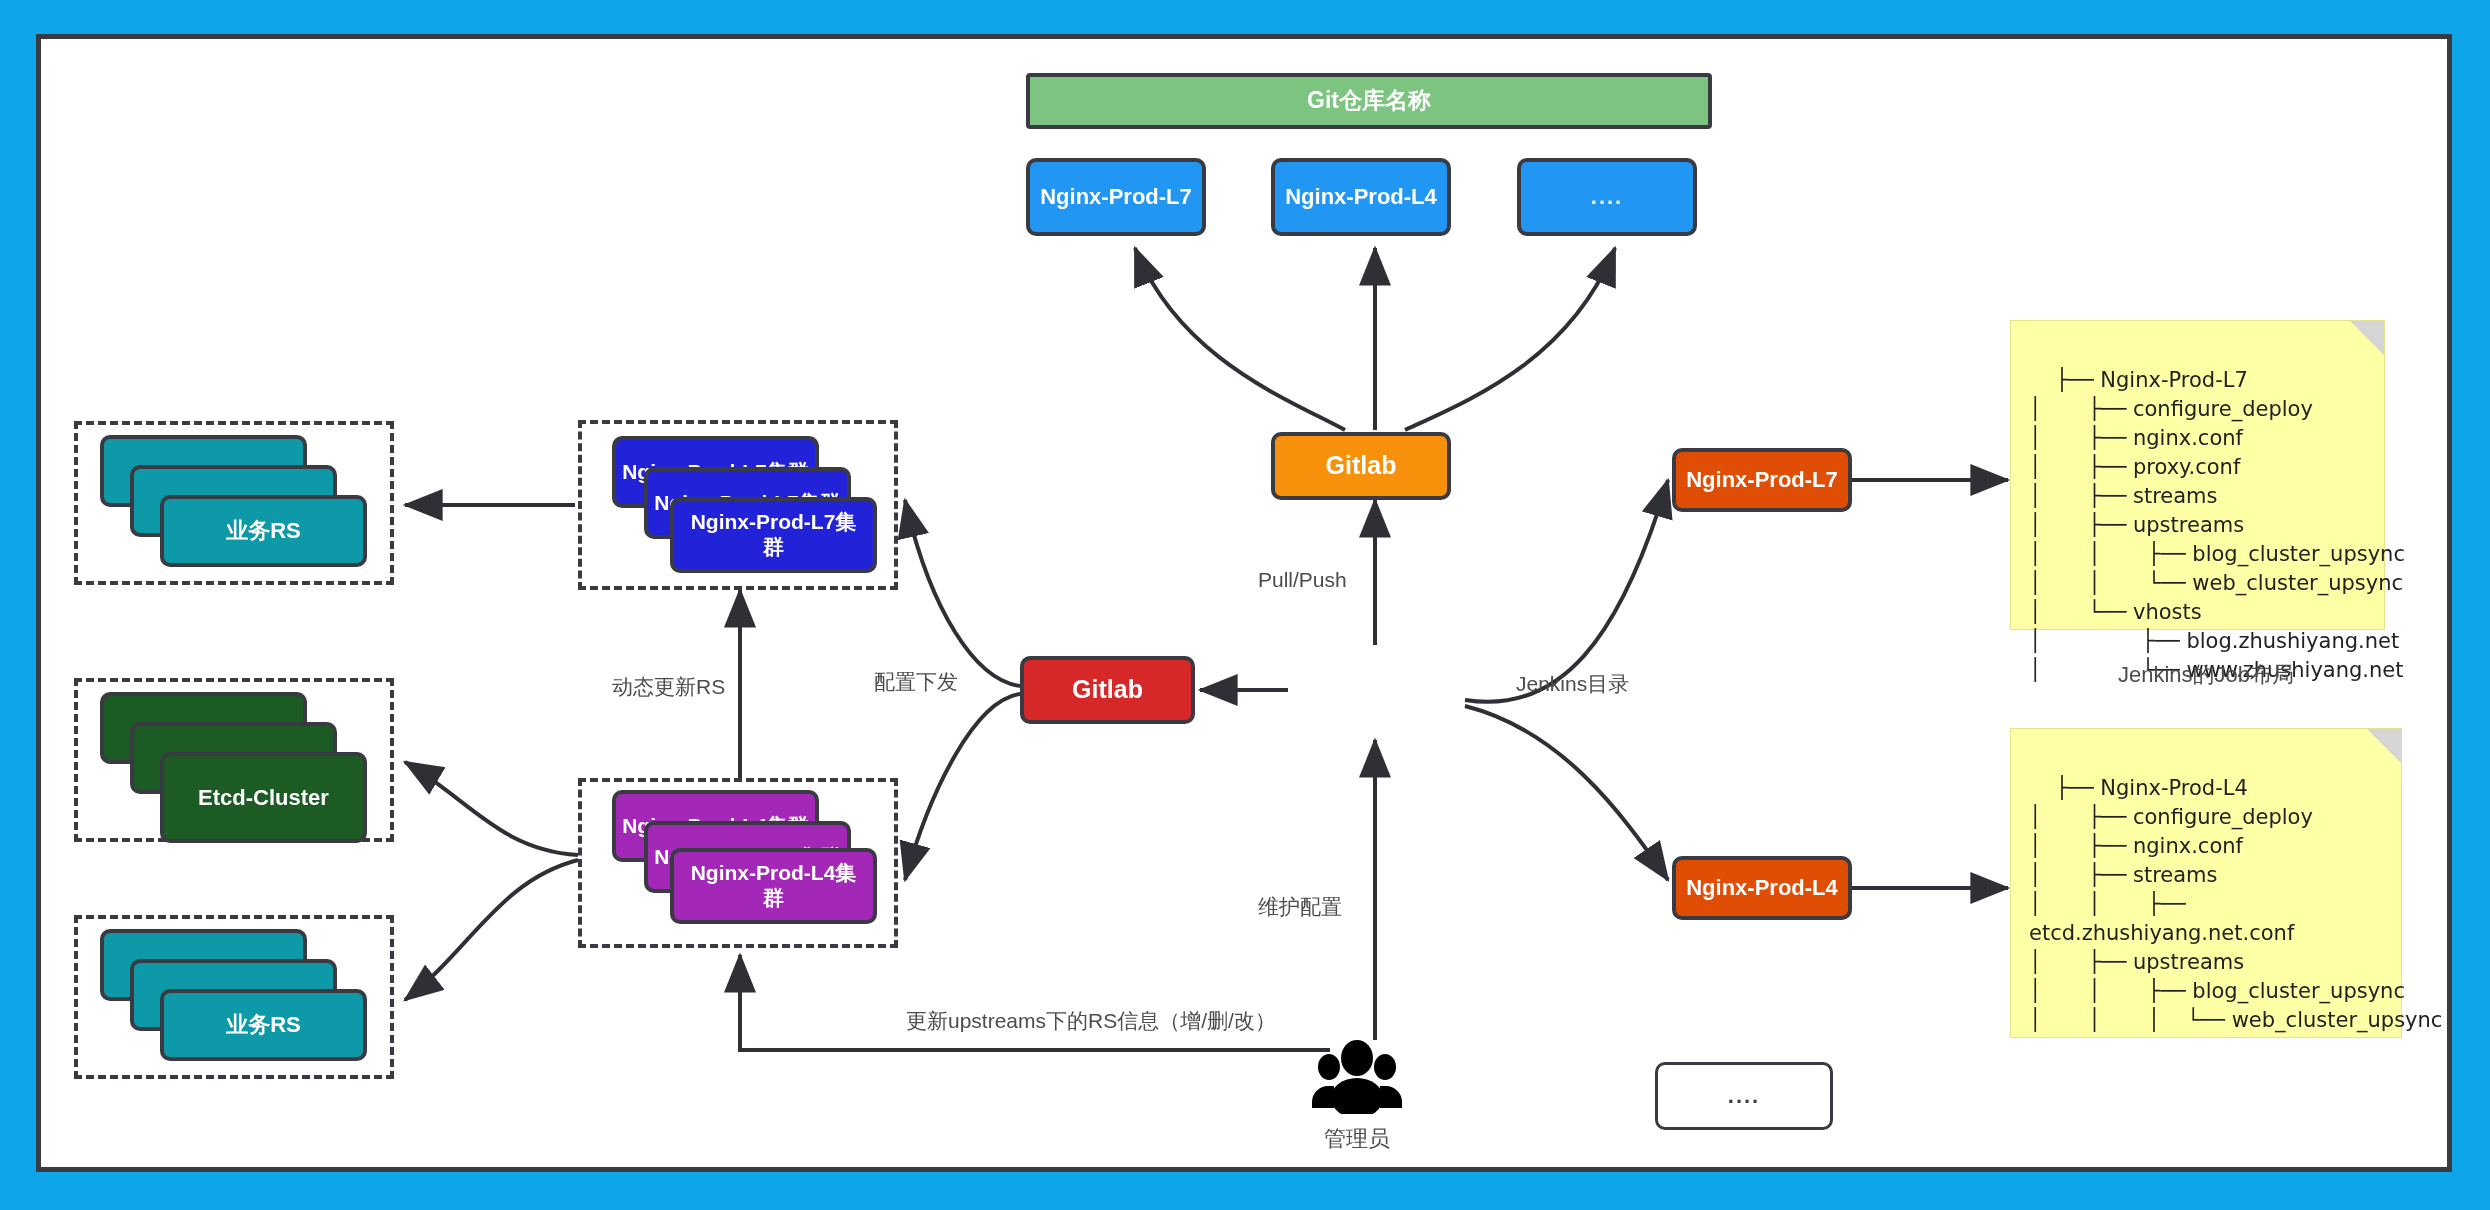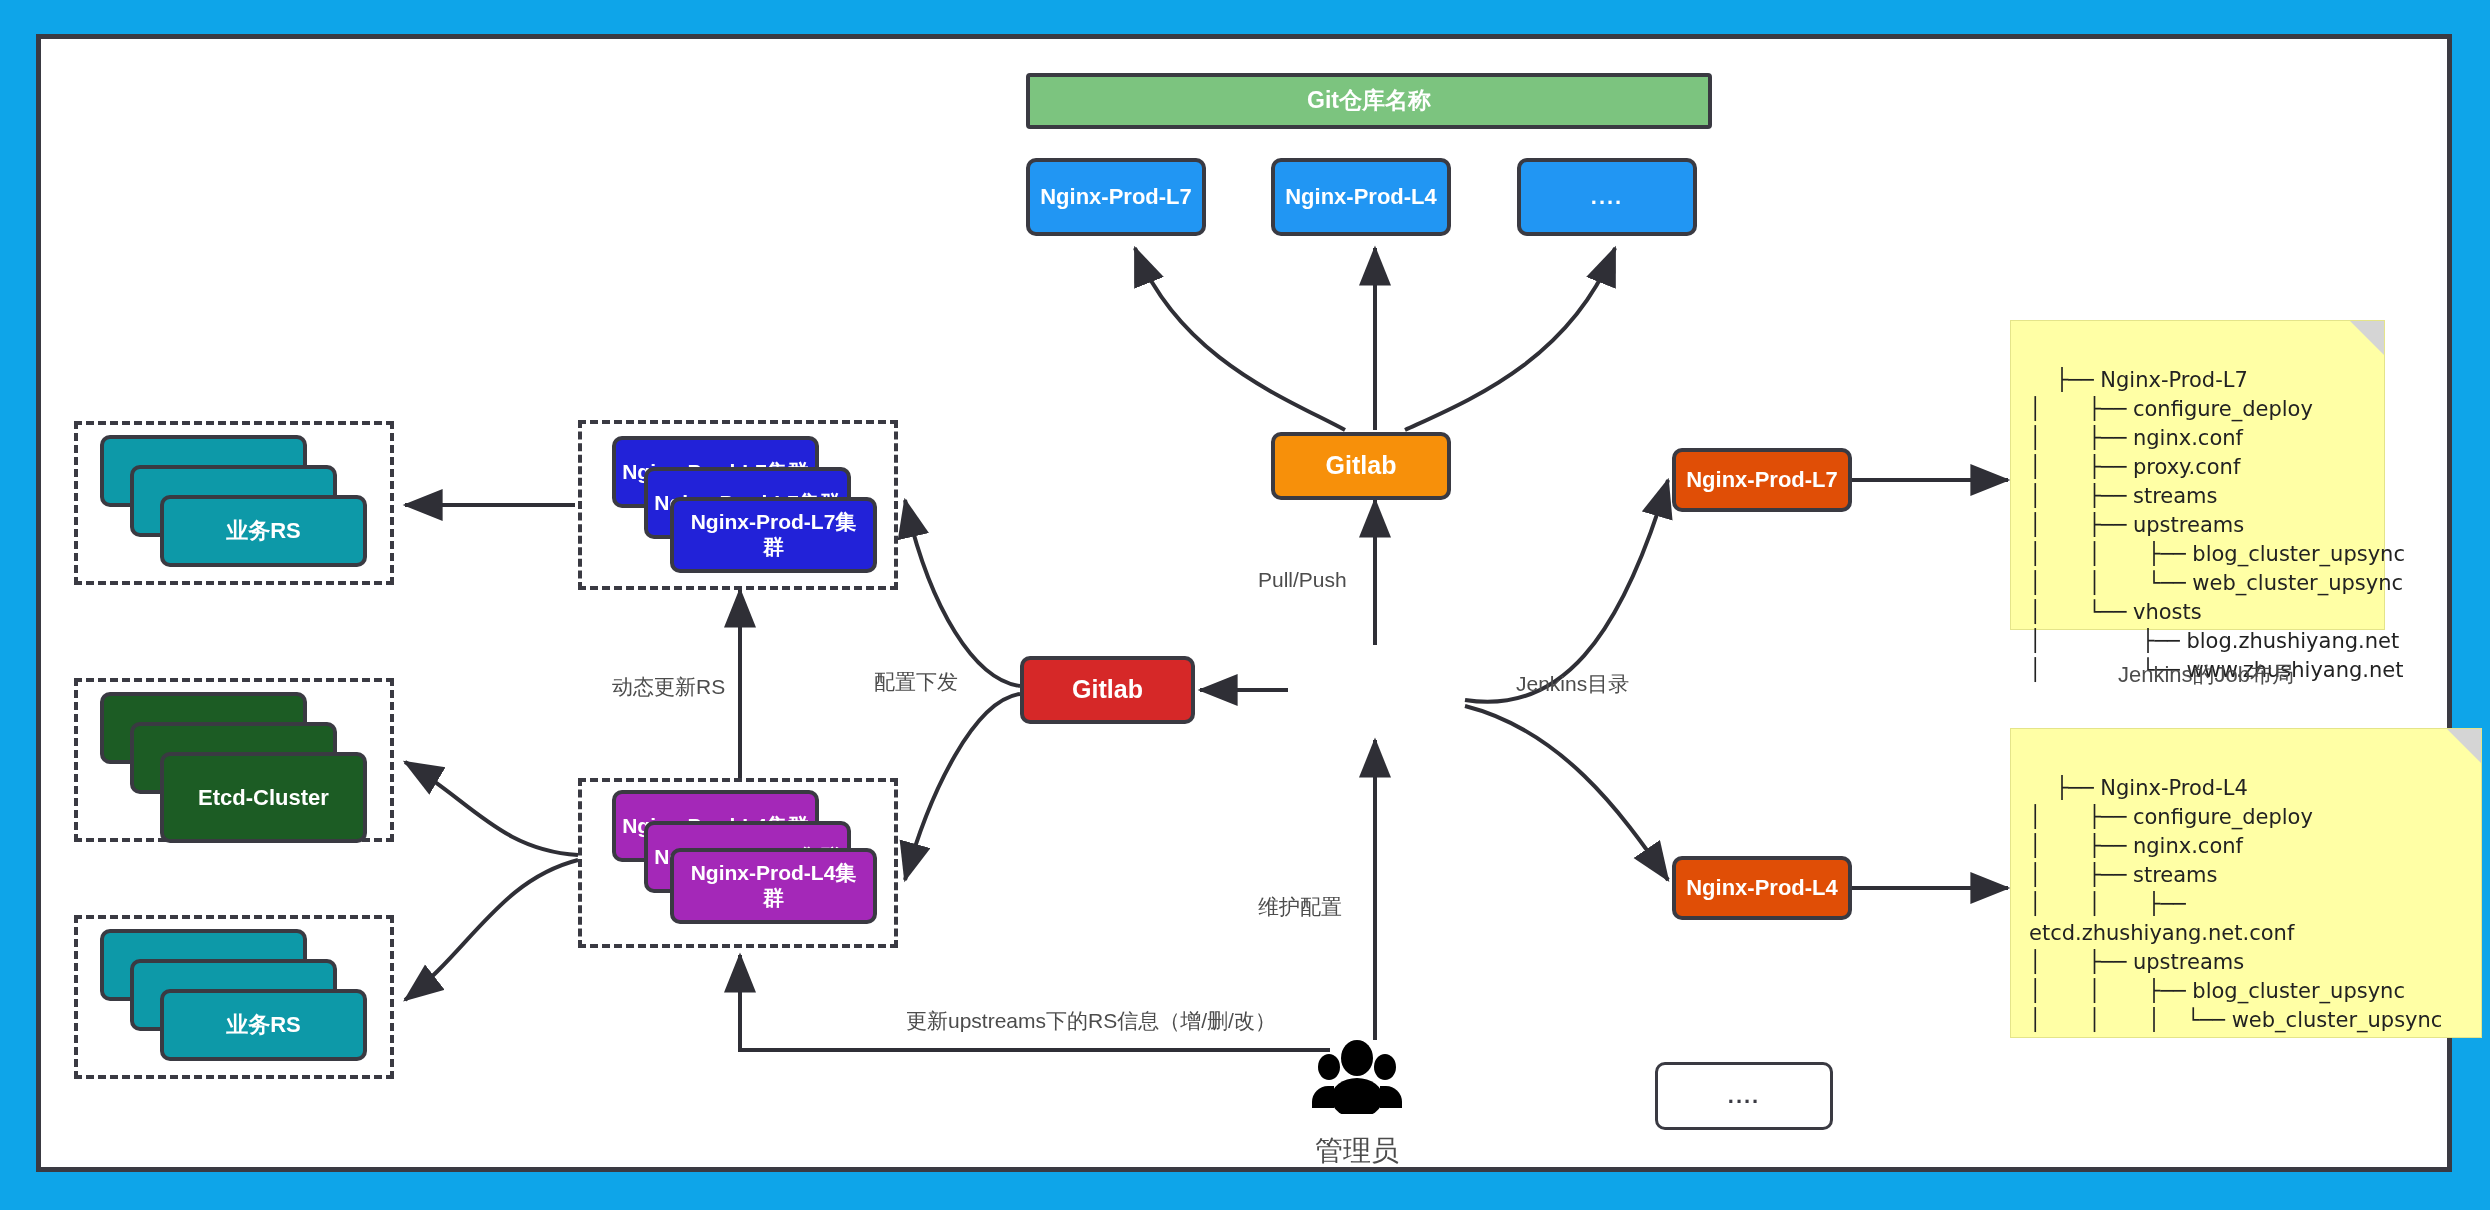--- a/index.html
+++ b/index.html
@@ -17,21 +17,21 @@
   .note{position:absolute;box-sizing:border-box;background:#ffffa5;border:1px solid #e4e48a;
         font-family:"DejaVu Sans",sans-serif;font-size:21px;color:#222;line-height:1.38;
         padding:16px 10px 10px 18px;white-space:pre;}
   .note .fold{position:absolute;right:0;top:0;width:0;height:0;
         border-left:34px solid transparent;border-top:34px solid #d5d5d5;}
   .caption{position:absolute;color:#4c4c4c;font-size:22px;white-space:nowrap;}
   .plainbox{position:absolute;box-sizing:border-box;background:#ffffff;border:3px solid #3a3a42;
         border-radius:10px;display:flex;align-items:center;justify-content:center;
         color:#3a3a42;font-size:22px;font-weight:bold;letter-spacing:2px;}
   .adminwrap{position:absolute;display:flex;flex-direction:column;align-items:center;}
-  .adminlabel{margin-top:18px;color:#4c4c4c;font-size:28px;white-space:nowrap;}
+  .adminlabel{margin-top:10px;color:#4c4c4c;font-size:22px;white-space:nowrap;}
 </style>
 </head>
 <body>
 
 <div id="stage">
   <div id="canvas"></div>
 
   <svg class="wires" viewBox="0 0 2490 1210">
     <defs>
       <marker id="ah" markerWidth="12" markerHeight="12" refX="9.4" refY="4" orient="auto" markerUnits="strokeWidth">
@@ -168,21 +168,21 @@
 │       ├── streams
 │       ├── upstreams
 │       │       ├── blog_cluster_upsync
 │       │       └── web_cluster_upsync
 │       └── vhosts
 │               ├── blog.zhushiyang.net
 │               └── www.zhushiyang.net</span>
   </div>
   <div class="caption" style="left:2118px;top:660px;">Jenkins的Job布局</div>
 
-  <div class="note" style="left:2010px;top:728px;width:472px;height:310px;">
+  <div class="note" style="left:2010px;top:728px;width:392px;height:310px;">
     <span class="fold"></span><span>├── Nginx-Prod-L4
 │       ├── configure_deploy
 │       ├── nginx.conf
 │       ├── streams
 │       │       ├──
 etcd.zhushiyang.net.conf
 │       ├── upstreams
 │       │       ├── blog_cluster_upsync
 │       │       │    └── web_cluster_upsync</span>
   </div>

